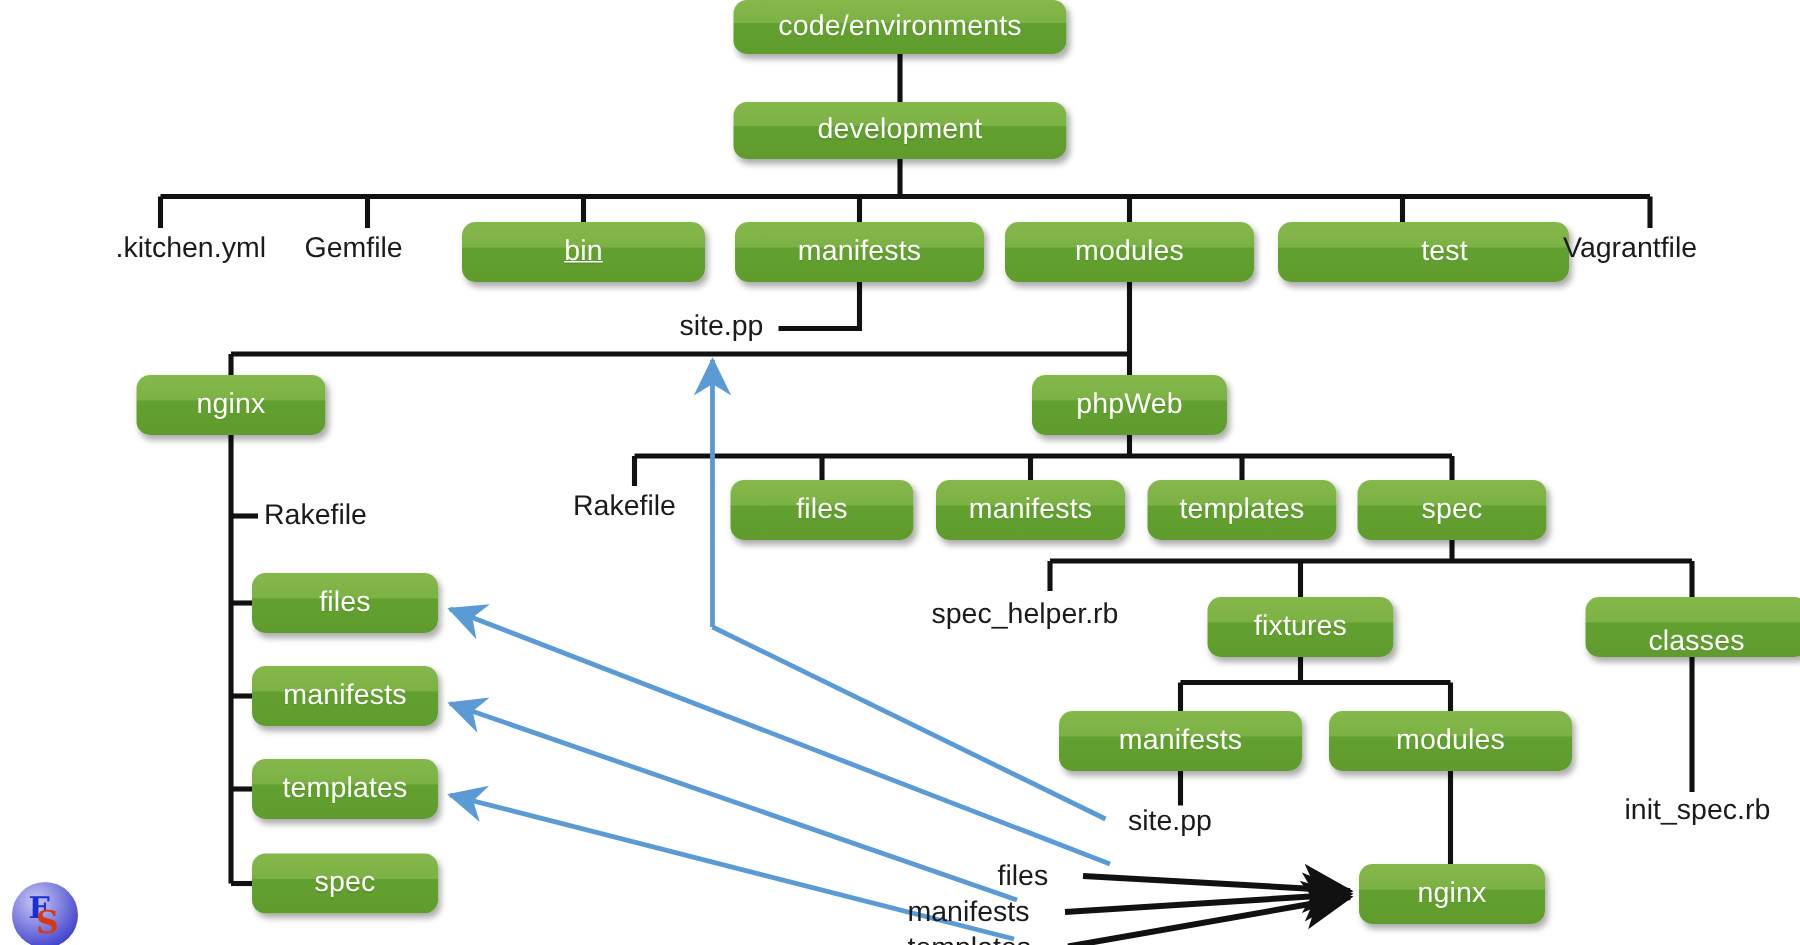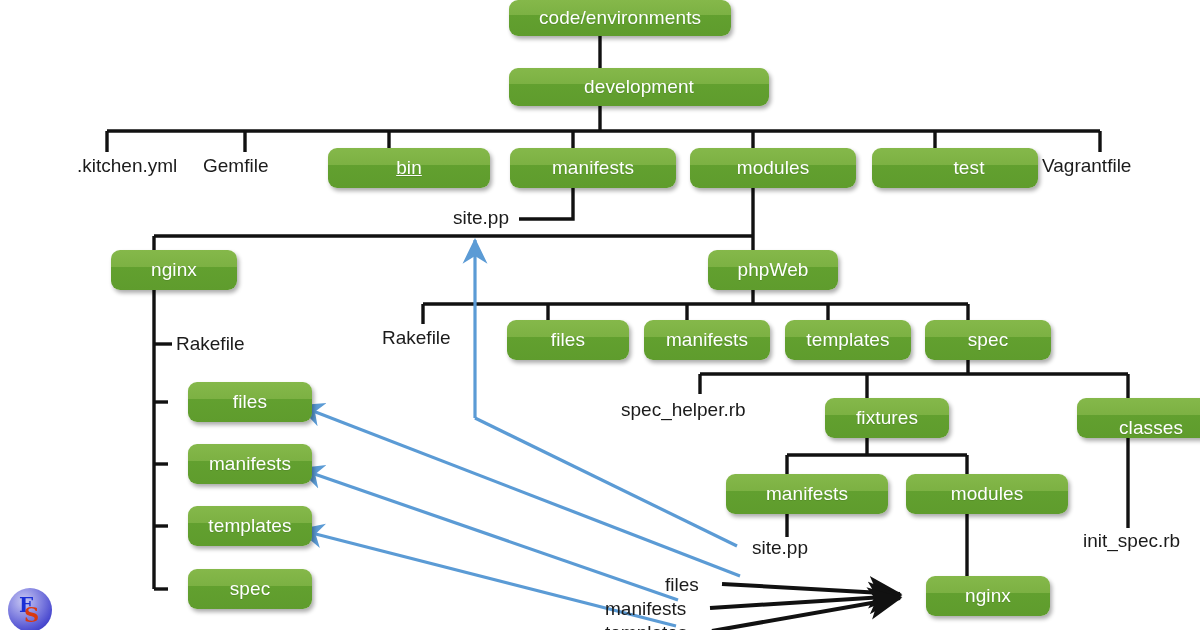--- a/index.html
+++ b/index.html
@@ -26,21 +26,20 @@
     box-shadow:2px 3px 4px rgba(0,0,0,0.33);
     color:#ffffff;
     display:flex;
     align-items:center;
     justify-content:center;
     font-size:19px;
     letter-spacing:0.1px;
     line-height:1;
     text-shadow:0 1px 0 rgba(0,0,0,0.10);
     white-space:nowrap;
-    margin-left:20px;
   }
   .node span{display:block;transform:translateY(-1px);}
 
   
   .leaf{
     position:absolute;
     z-index:3;
     color:#1b1b1b;
     font-size:19px;
     line-height:1;
@@ -141,35 +140,35 @@
       <path d="M740,576 L300,406" marker-end="url(#blueArrow)"></path>
       <path d="M678,600 L300,469" marker-end="url(#blueArrow)"></path>
       <path d="M676,626 L300,530" marker-end="url(#blueArrow)"></path>
     </g>
   </svg>
 
   <div id="nodes">
       <div class="node" style="left: 489px; top: 0px; width: 222px; height: 36px;">
         <span>code/environments</span>
       </div>
-      <div class="node" style="left: 489px; top: 68px; width: 260px; height: 38px;">
+      <div class="node" style="left: 489px; top: 68px; width: 222px; height: 38px;">
         <span>development</span>
       </div>
       <div class="leaf" style="left: 47px; top: 156px; margin-left: 30px;">.kitchen.yml</div>
       <div class="leaf" style="left: 203px; top: 156px;">Gemfile</div>
       <div class="node" style="left: 308px; top: 148px; width: 162px; height: 40px; text-decoration: underline;">
         <span>bin</span>
       </div>
       <div class="node" style="left: 490px; top: 148px; width: 166px; height: 40px;">
         <span>manifests</span>
       </div>
       <div class="node" style="left: 670px; top: 148px; width: 166px; height: 40px;">
         <span>modules</span>
       </div>
-      <div class="node" style="left: 852px; top: 148px; width: 166px; height: 40px; padding-left: 28px;">
+      <div class="node" style="left: 852px; top: 148px; width: 194px; height: 40px; padding-left: 28px;">
         <span>test</span>
       </div>
       <div class="leaf" style="left: 1042px; top: 156px; text-align: center;">Vagrantfile</div>
       <div class="leaf" style="left: 453px; top: 208px;">site.pp</div>
       <div class="node" style="left: 91px; top: 250px; width: 126px; height: 40px;">
         <span>nginx</span>
       </div>
       <div class="node" style="left: 688px; top: 250px; width: 130px; height: 40px;">
         <span>phpWeb</span>
       </div>

